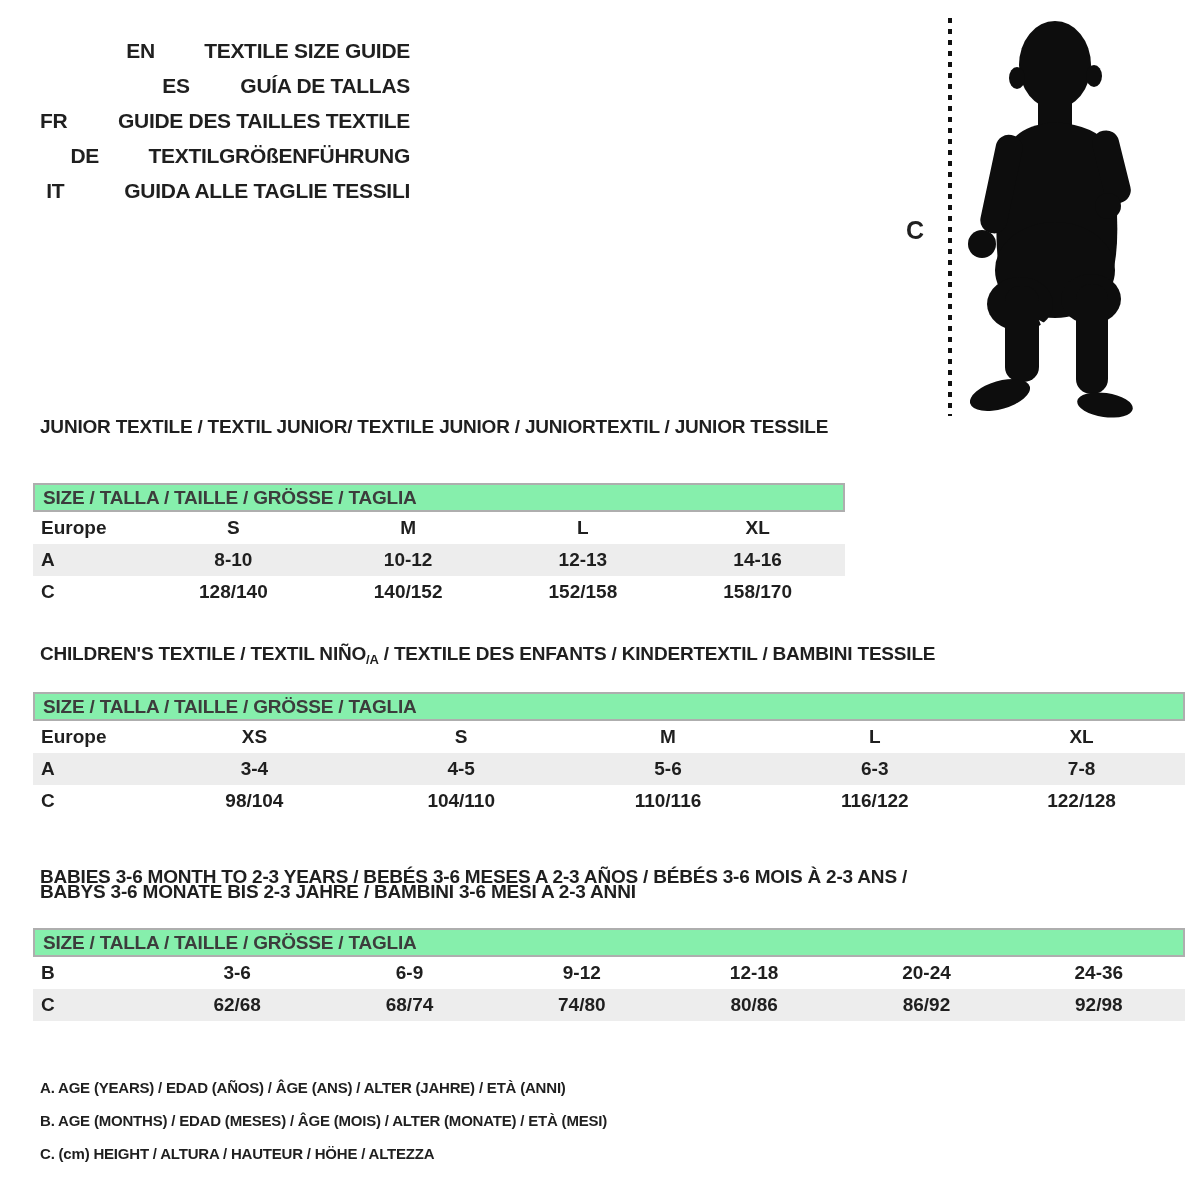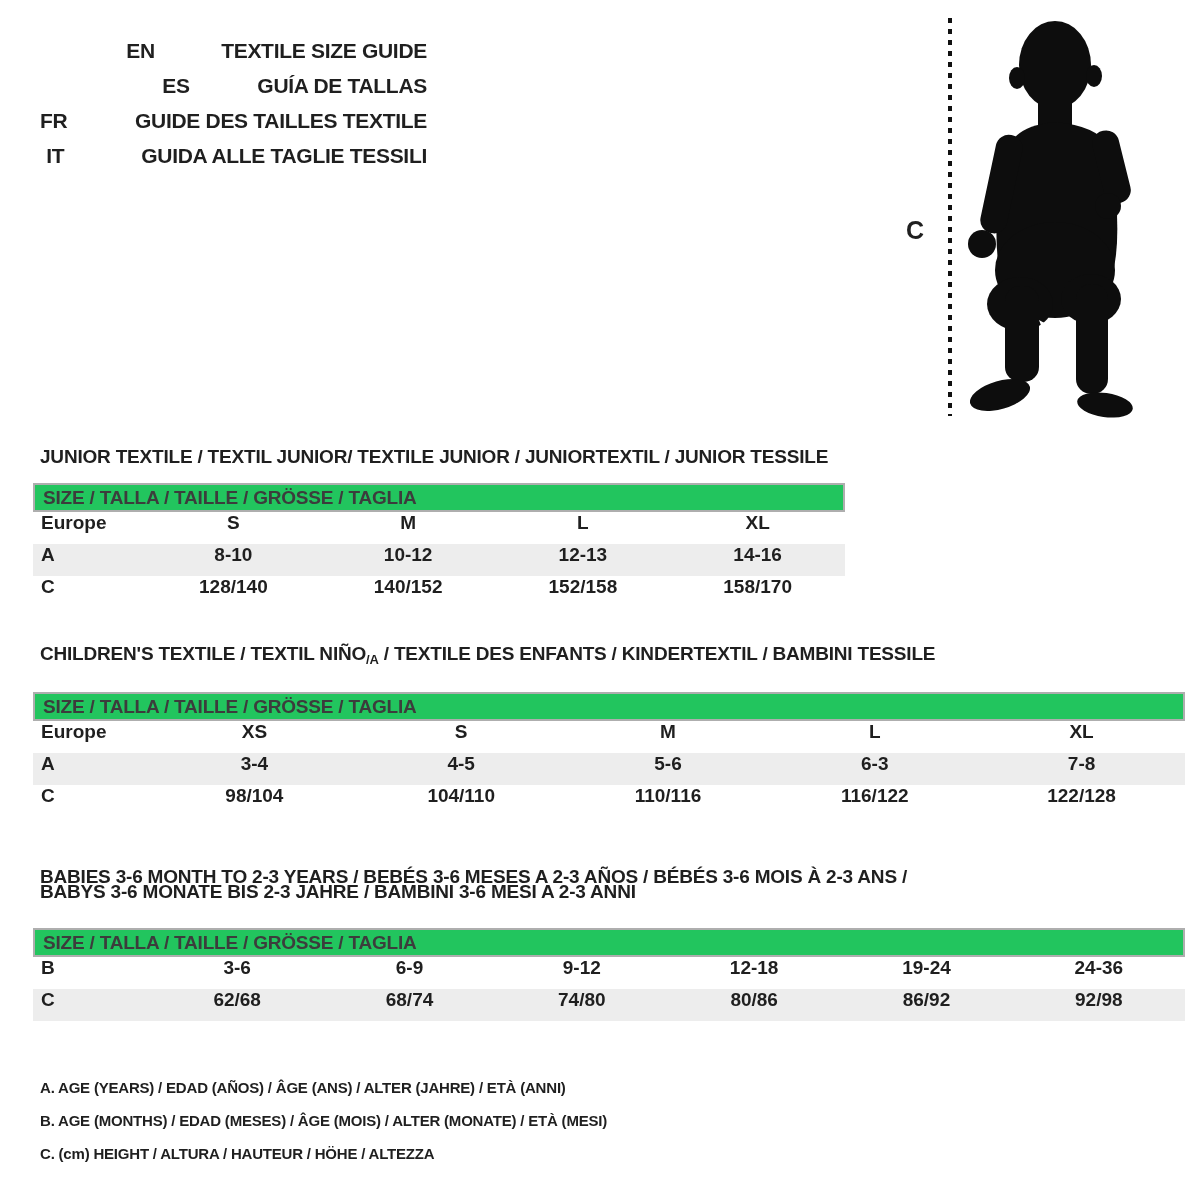--- a/index.html
+++ b/index.html
@@ -8,49 +8,49 @@
     font-family:"Liberation Sans", sans-serif;
     font-weight:bold;color:#1f1f1f;
     -webkit-font-smoothing:antialiased;
   }
   .page{position:relative;width:1200px;height:1200px;overflow:hidden;background:#fff;}
 
   
   .lang-block{position:absolute;left:40px;top:33px;}
   .lang-row{display:flex;height:35px;align-items:center;font-size:21px;letter-spacing:-0.3px;justify-content:flex-end;}
   .lang-code{flex:0 0 78px;}
-  .lang-title{white-space:nowrap;margin-left:17px;}
+  .lang-title{white-space:nowrap;}
 
   
   .c-label{position:absolute;left:906px;top:216px;font-size:25px;}
   .dash-line{
     position:absolute;left:948px;top:18px;width:4px;height:398px;
     background:repeating-linear-gradient(180deg,#111 0 5px,transparent 5px 11px);
   }
   .silhouette{position:absolute;left:958px;top:18px;}
 
   
   .sec-head{position:absolute;left:40px;margin:0;font-size:19px;letter-spacing:-0.2px;white-space:nowrap;font-weight:bold;}
   .sec-head .sub{font-size:13px;vertical-align:-4px;}
-  .head-junior{top:446px;text-align:center;}
+  .head-junior{top:416px;text-align:center;}
   .head-children{top:643px;}
   .head-babies1{top:848px;margin-top:18px;}
   .head-babies2{top:881px;}
 
   
   .table{position:absolute;left:33px;}
   .tbl-junior{top:483px;width:812px;}
   .tbl-children{top:692px;width:1152px;}
   .tbl-babies{top:928px;width:1152px;}
   .bar{
     height:29px;line-height:25px;box-sizing:border-box;
-    background:#22c55e;border:2px solid #aeaeae;
+    background:#86efac;border:2px solid #aeaeae;
     padding-left:8px;font-size:19px;color:#3c3c3c;letter-spacing:-0.2px;
   }
-  .t-row{display:flex;height:32px;font-size:19px;}
+  .t-row{display:flex;height:32px;align-items:center;font-size:19px;}
   .t-row.stripe{background:#ededed;}
   .cell{flex:1;text-align:center;}
   .cell.label{flex:0 0 105px;text-align:left;padding-left:8px;}
   .tbl-children .cell.label,.tbl-babies .cell.label{flex:0 0 110px;}
 
   
   .legend{position:absolute;left:40px;top:1071px;}
   .legend-line{height:33px;line-height:33px;font-size:15px;letter-spacing:-0.2px;white-space:nowrap;}
 </style>
 </head>
@@ -63,20 +63,24 @@
       <span class="lang-code">EN</span>
       <span class="lang-title">TEXTILE SIZE GUIDE</span>
     </div>
     <div class="lang-row">
       <span class="lang-code">ES</span>
       <span class="lang-title">GUÍA DE TALLAS</span>
     </div>
     <div class="lang-row">
       <span class="lang-code">FR</span>
       <span class="lang-title">GUIDE DES TAILLES TEXTILE</span>
+    </div>
+    <div class="lang-row">
+      <span class="lang-code">DE</span>
+      <span class="lang-title">TEXTILGRÖßENFÜHRUNG</span>
     </div>
     <div class="lang-row">
       <span class="lang-code">IT</span>
       <span class="lang-title">GUIDA ALLE TAGLIE TESSILI</span>
     </div>
   </section>
 
   <span class="c-label">C</span>
   <div class="dash-line"></div>
   <svg class="silhouette" width="184" height="400" viewBox="0 0 184 400" xmlns="http://www.w3.org/2000/svg">
@@ -167,21 +171,21 @@
   <h2 class="sec-head head-babies1">BABIES 3-6 MONTH TO 2-3 YEARS / BEBÉS 3-6 MESES A 2-3 AÑOS / BÉBÉS 3-6 MOIS À 2-3 ANS /</h2>
   <h2 class="sec-head head-babies2">BABYS 3-6 MONATE BIS 2-3 JAHRE / BAMBINI 3-6 MESI A 2-3 ANNI</h2>
   <div class="table tbl-babies">
     <div class="bar">SIZE / TALLA / TAILLE / GRÖSSE / TAGLIA</div>
     <div class="t-row">
       <span class="cell label">B</span>
       <span class="cell">3-6</span>
       <span class="cell">6-9</span>
       <span class="cell">9-12</span>
       <span class="cell">12-18</span>
-      <span class="cell">19-24</span>
+      <span class="cell">20-24</span>
       <span class="cell">24-36</span>
     </div>
     <div class="t-row stripe">
       <span class="cell label">C</span>
       <span class="cell">62/68</span>
       <span class="cell">68/74</span>
       <span class="cell">74/80</span>
       <span class="cell">80/86</span>
       <span class="cell">86/92</span>
       <span class="cell">92/98</span>

